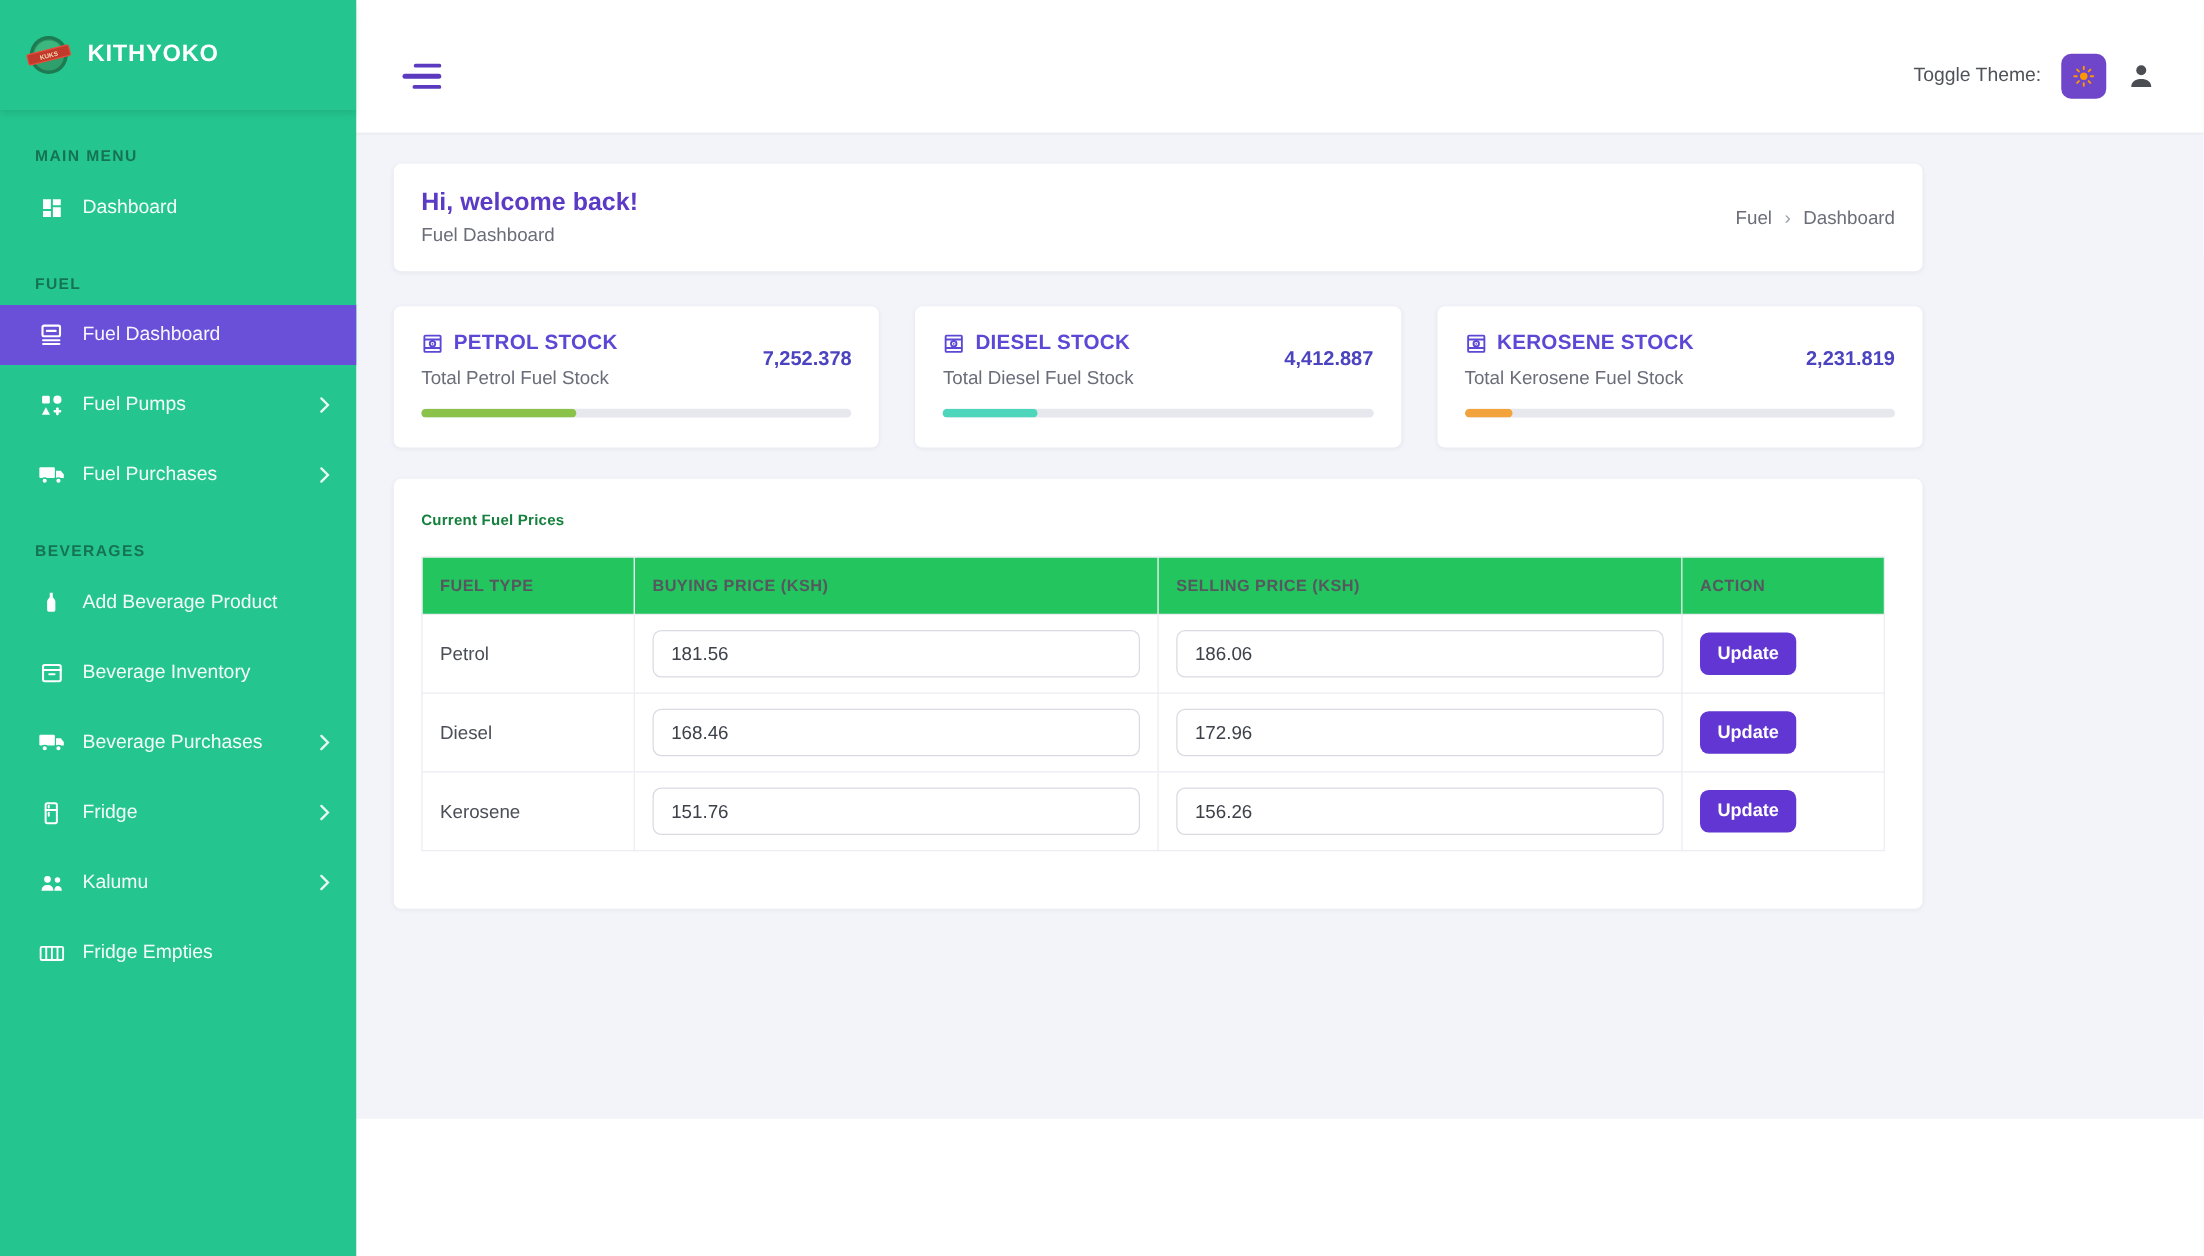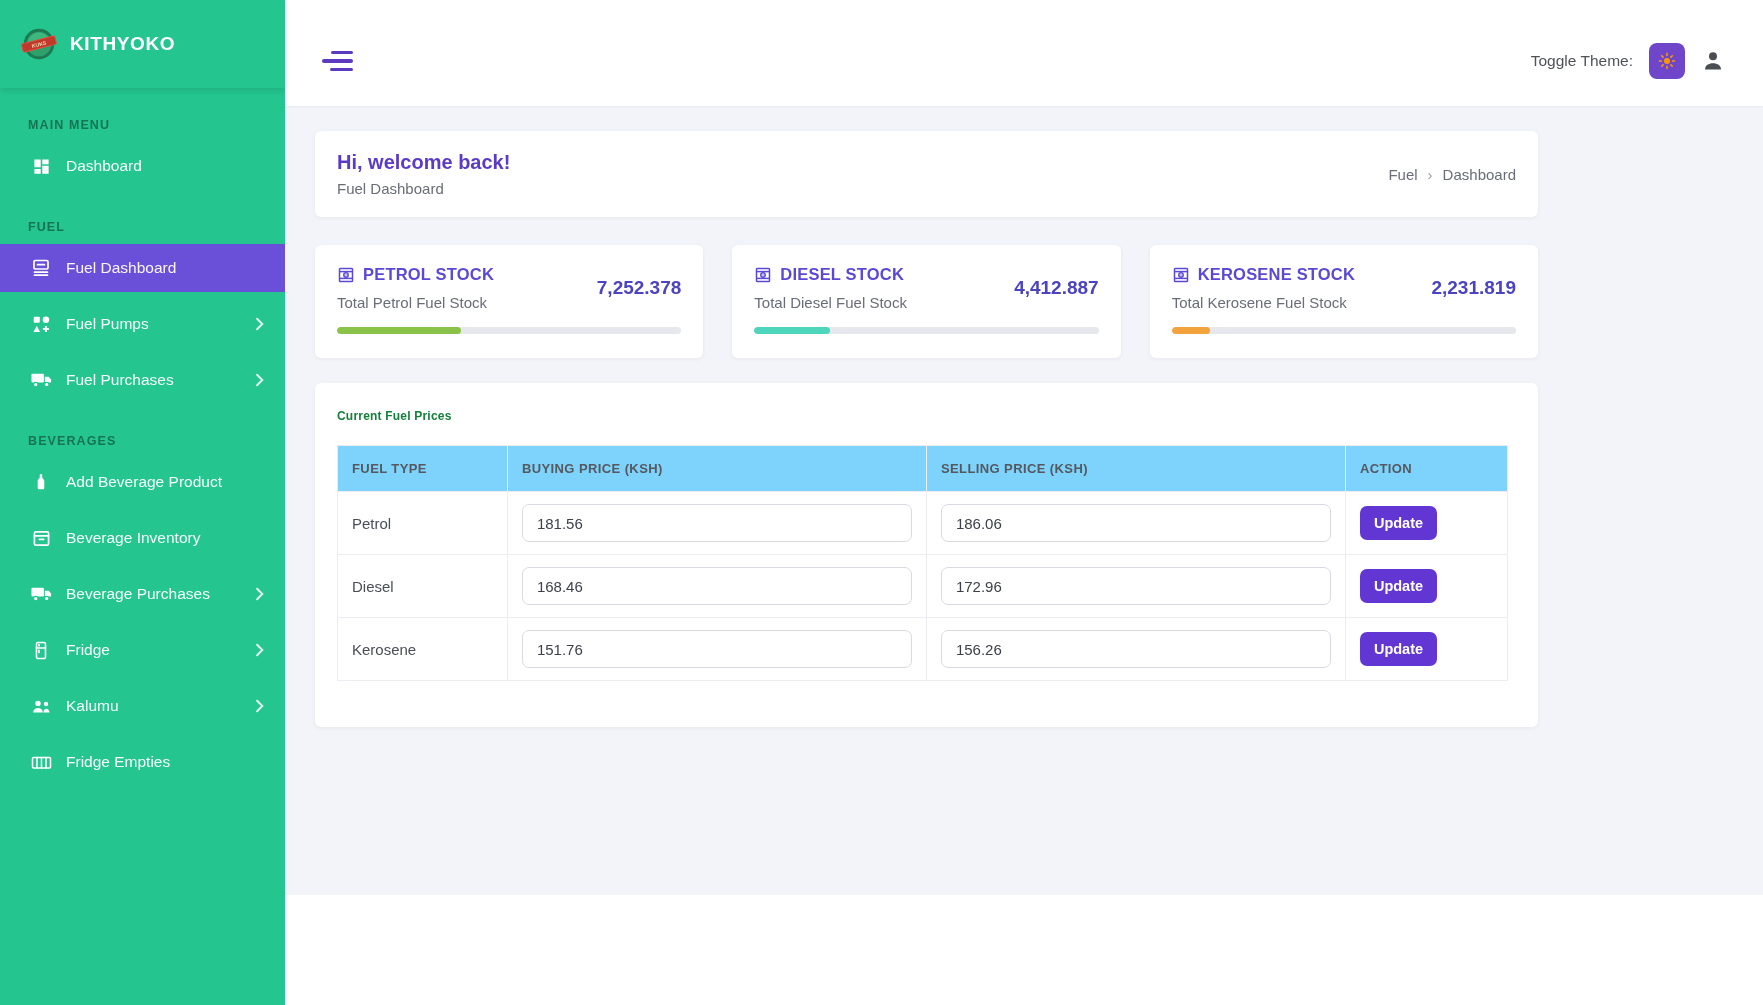--- a/index.html
+++ b/index.html
@@ -99,34 +99,34 @@
   .crumb-sep { color: #9AA0AA; font-size: 15px; }
 
   
   .stats-row { display: flex; gap: 29px; margin-top: 28px; }
   .stat-card { flex: 1; padding: 20px 22px 24px 22px; }
   .stat-top { display: flex; align-items: center; justify-content: space-between; }
   .stat-head { }
   .stat-title-row { display: flex; align-items: center; gap: 8px; }
   .stat-title { font-size: 16.5px; font-weight: bold; color: #5B49D6; letter-spacing: 0.2px; }
   .stat-sub { font-size: 15px; color: #6A6D78; margin-top: 10px; }
-  .stat-value { font-size: 19px; font-weight: bold; color: #4B43BF; }
+  .stat-value { font-size: 16px; font-weight: bold; color: #4B43BF; }
   .progress-track {
     margin-top: 16px; height: 7px; border-radius: 4px; background: #E7E8EE; overflow: hidden;
   }
   .progress-fill { height: 100%; border-radius: 4px; }
 
   
   .table-card { margin-top: 25px; padding: 26px 30px 46px 22px; }
   .table-title { font-size: 12px; font-weight: bold; color: #15803d; letter-spacing: 0.2px; }
   table.prices { width: 100%; border-collapse: collapse; margin-top: 22px; }
   table.prices th, table.prices td { border: 1px solid #ECECF2; }
   table.prices th {
     text-align: left; font-size: 13px; font-weight: bold; color: #55585E;
-    letter-spacing: 0.4px; padding: 15px 14px; background: #7dd3fc; text-transform: uppercase;
+    letter-spacing: 0.4px; padding: 15px 14px; background: #22c55e; text-transform: uppercase;
   }
   table.prices td { padding: 12px 14px; font-size: 15px; color: #4A4E57; background: #fff; }
   .col-fuel { width: 15%; }
   .col-buy { width: 35.4%; }
   .col-sell { width: 35.4%; }
   .col-action { width: 14.2%; }
   .price-input {
     width: 390px; max-width: 100%; height: 38px;
     border: 1px solid #D9DBE3; border-radius: 7px;
     padding: 0 14px; font-size: 15px; color: #3D414A;

